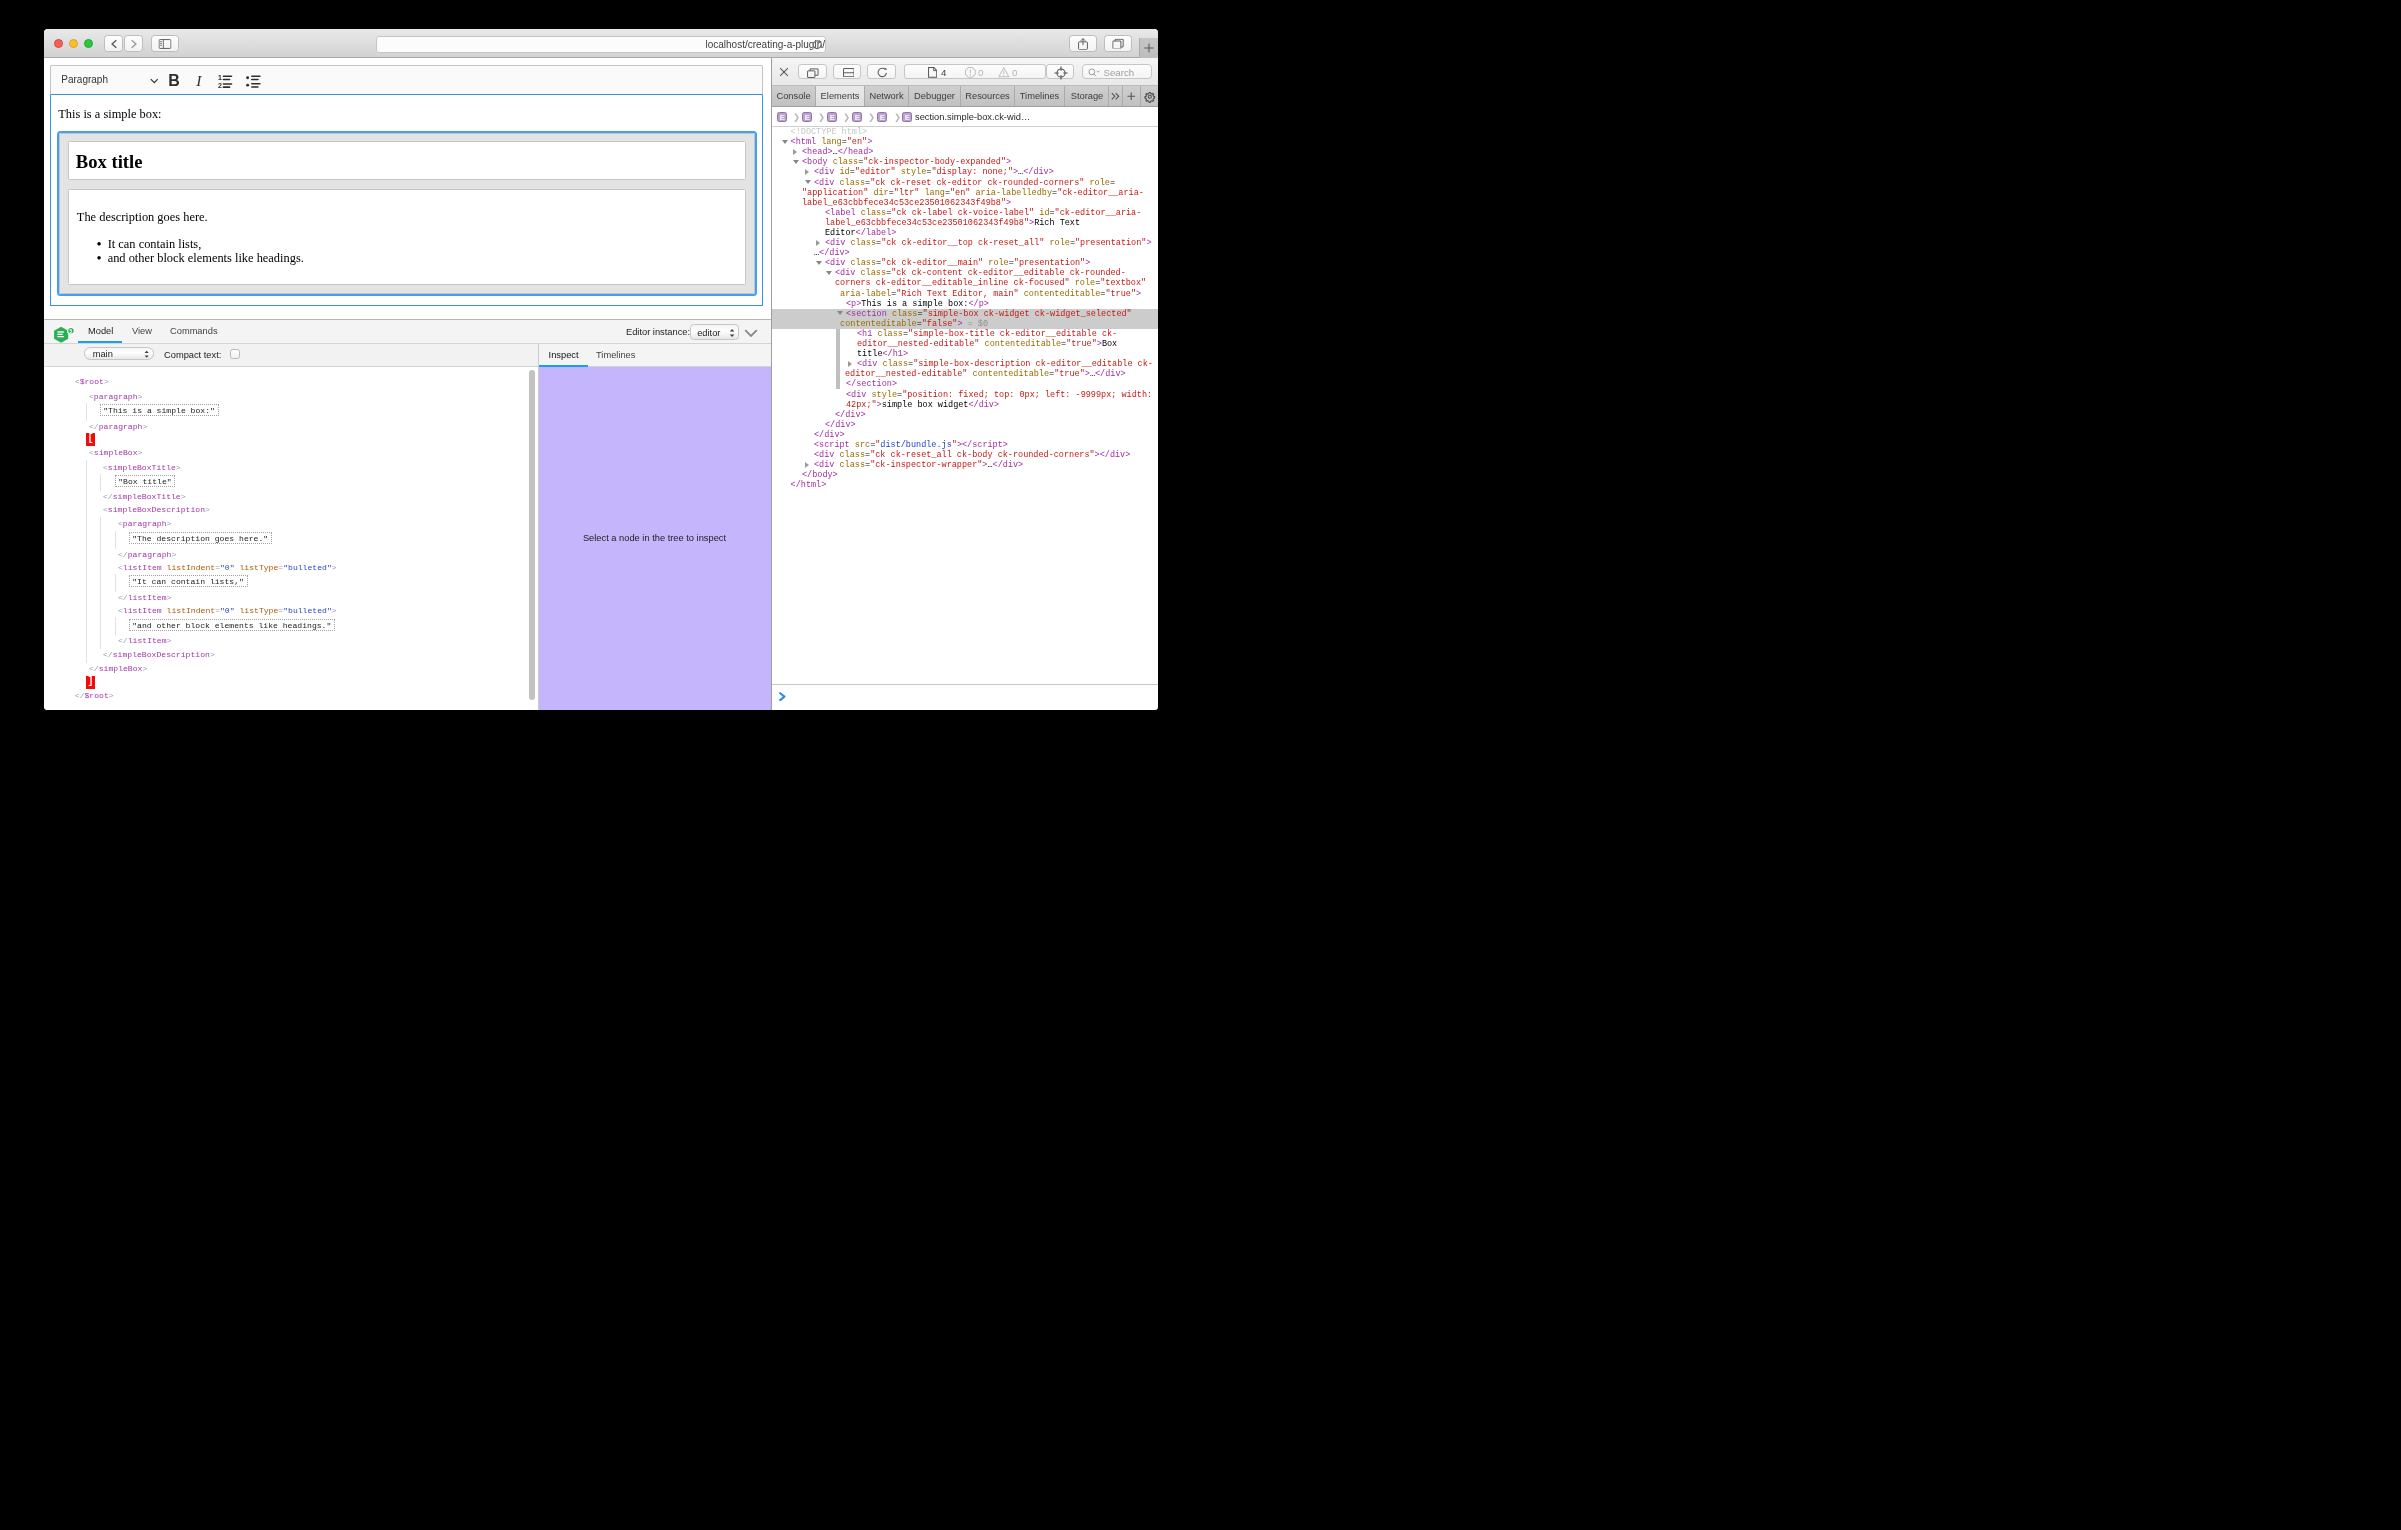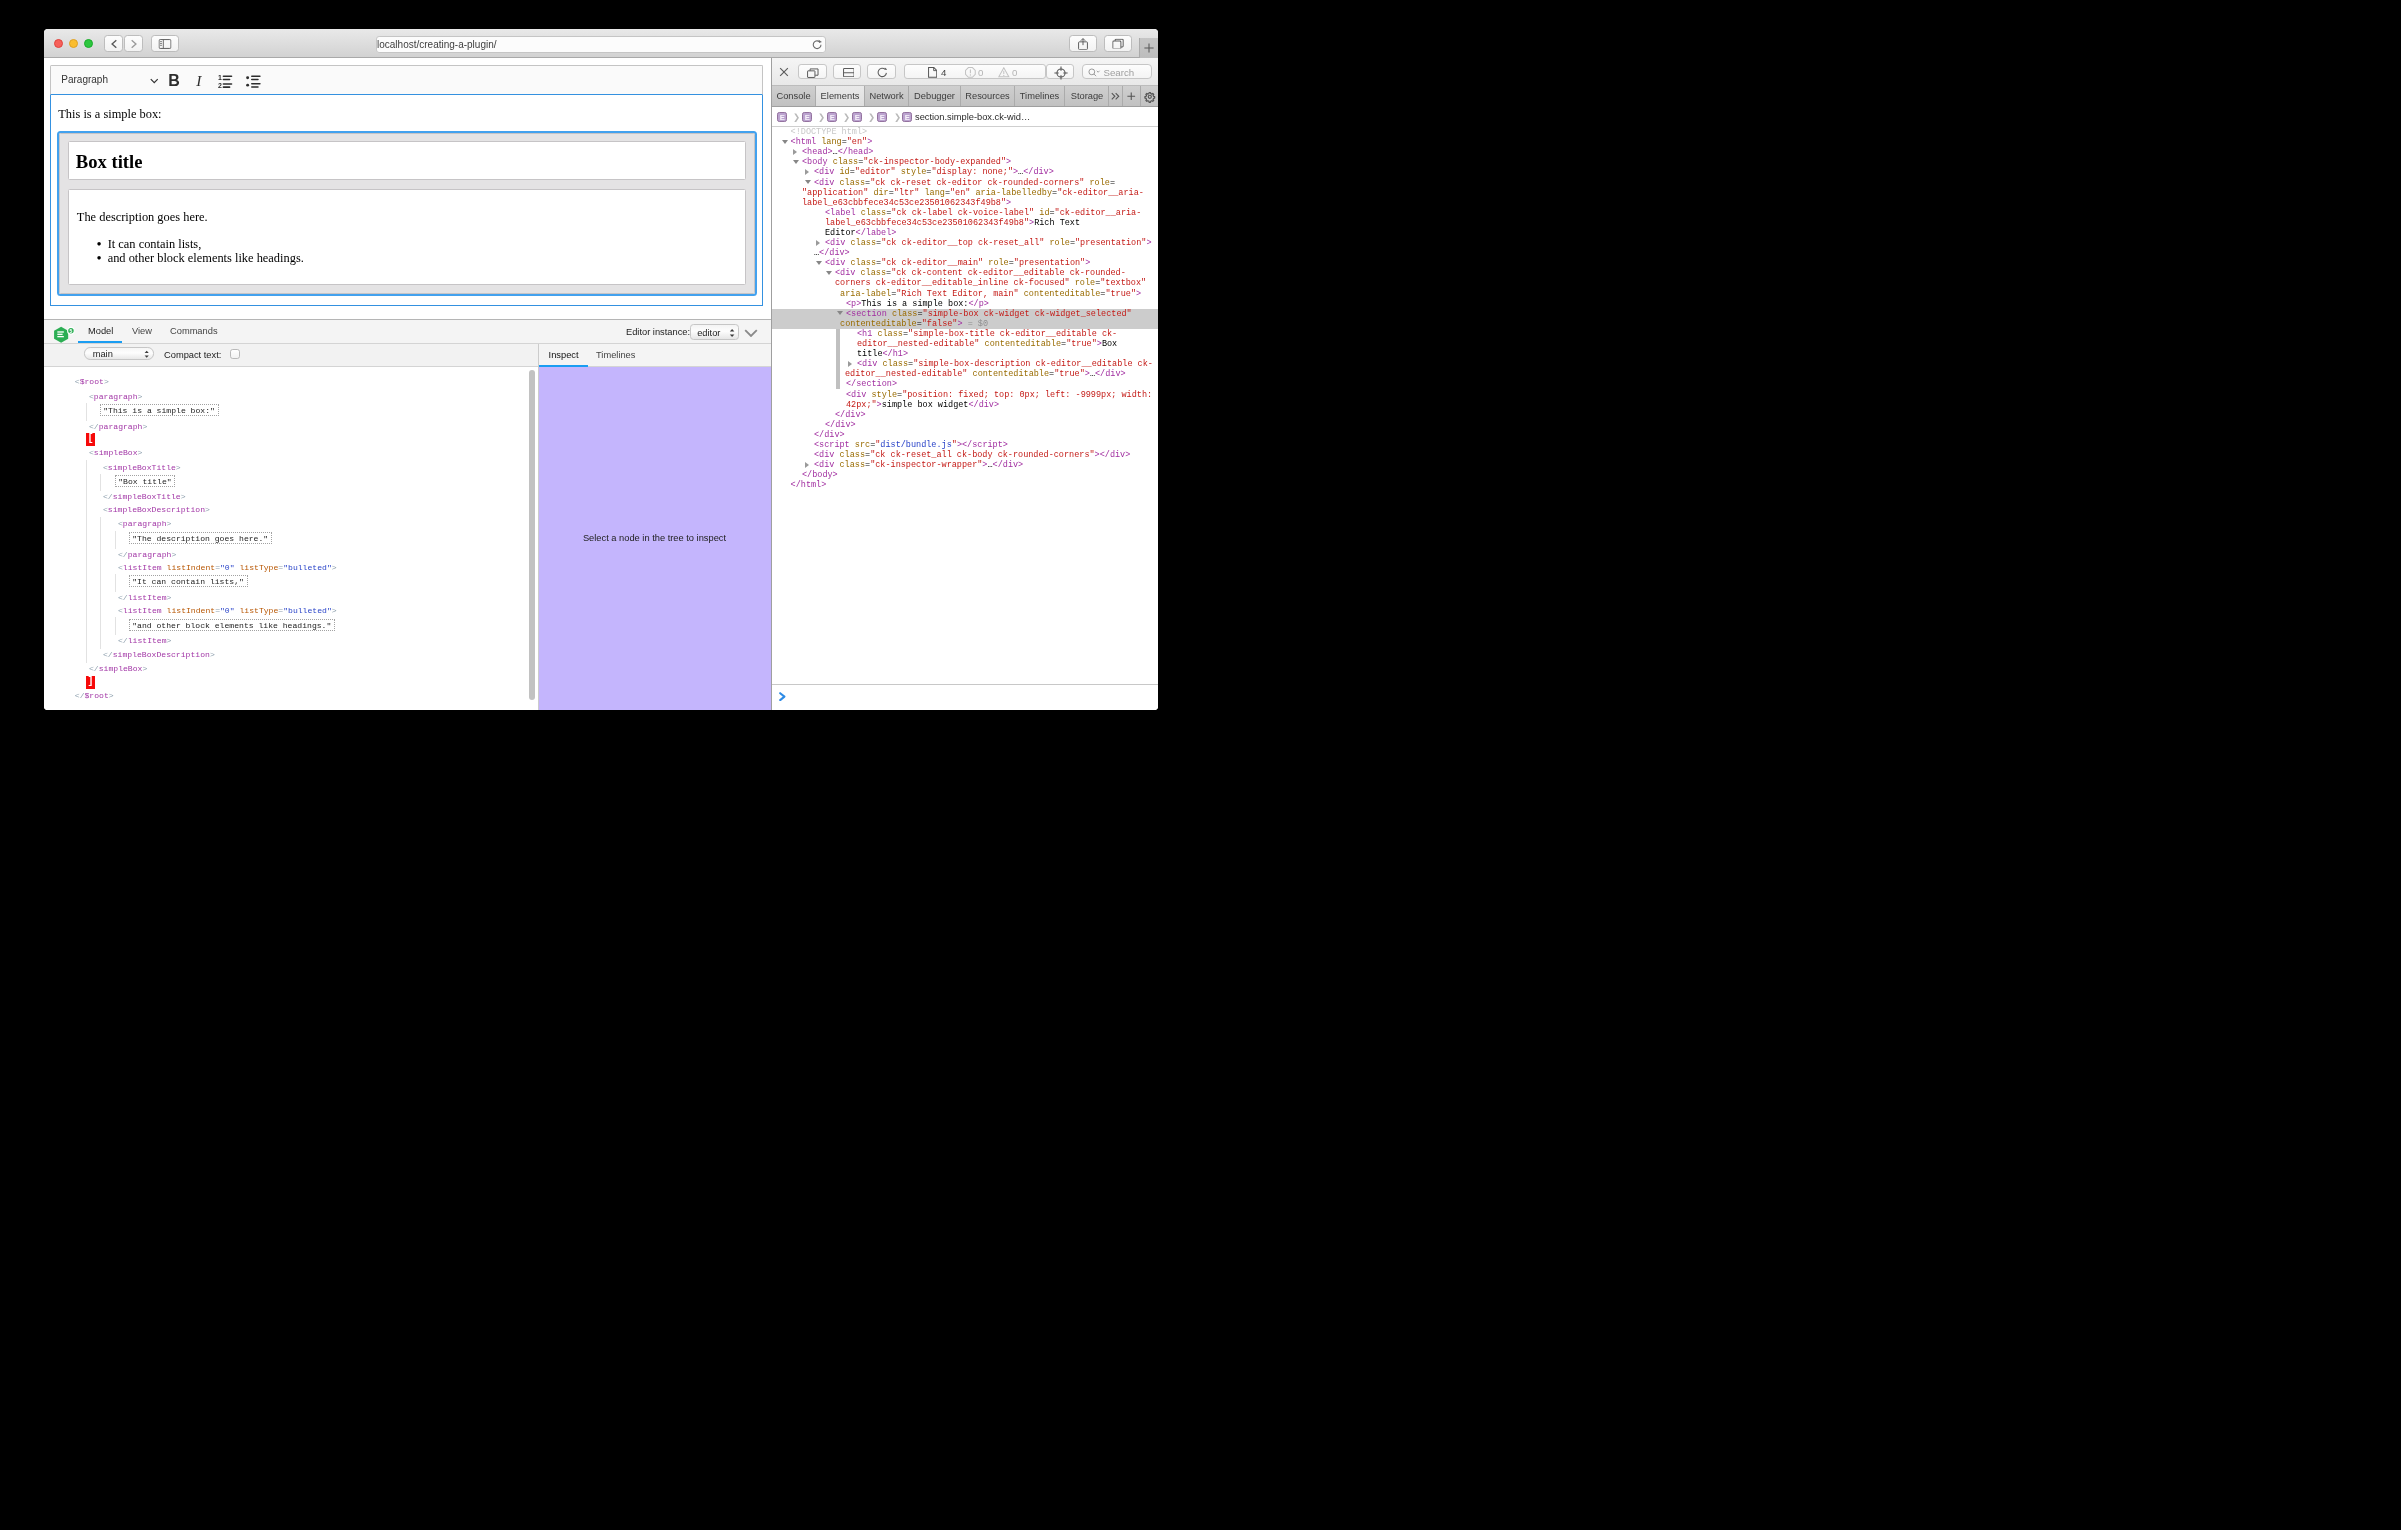--- a/index.html
+++ b/index.html
@@ -12,21 +12,21 @@
   background:linear-gradient(#e9e9e9,#d2d2d2); border-bottom:0.8px solid #a9a9a9; }
 .tl { position:absolute; top:10px; width:9.3px; height:9.3px; border-radius:50%; }
 .tl.r { left:9.8px; background:#f6605a; border:0.4px solid #e0443e; }
 .tl.y { left:25px; background:#fabd2f; border:0.4px solid #dfa023; }
 .tl.g { left:40px; background:#2dc63e; border:0.4px solid #1aad2b; }
 .tbtn { position:absolute; top:6.2px; height:17px; background:linear-gradient(#fdfdfd,#f2f2f2);
   border:0.8px solid #bdbdbd; border-radius:3.5px; }
 .tbtn svg { position:absolute; left:50%; top:50%; transform:translate(-50%,-50%); }
 #urlbar { position:absolute; left:332px; top:6.6px; width:450px; height:17.6px;
   background:#fcfcfc; border:0.8px solid #c5c5c5; border-radius:3.1px; }
-#urltext { position:absolute; left:0; right:0; top:2.8px; text-align:left;
+#urltext { position:absolute; left:0; right:0; top:2.8px; text-align:right;
   font-size:10px; color:#3f3f3f; }
 #plustile { position:absolute; right:0; top:9px; width:19.3px; height:20px;
   background:linear-gradient(#c6c6c6,#bdbdbd); border-left:0.8px solid #ababab; }
 
 #page { position:absolute; left:0; top:29px; width:727px; bottom:0; background:#fff; }
 
 #cked { position:absolute; left:6.3px; top:7.3px; width:713px; height:241px; }
 #cktoolbar { position:absolute; left:0; top:0; width:100%; height:29.5px;
   background:#fafafa; border:0.8px solid #c4c4c4; border-bottom:0.8px solid #3491e0;
   border-radius:1.5px 1.5px 0 0; }

